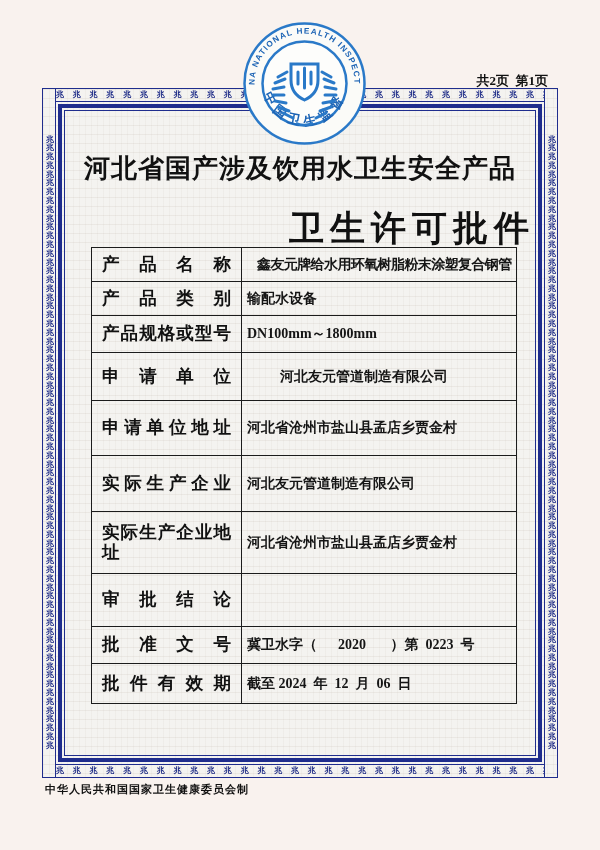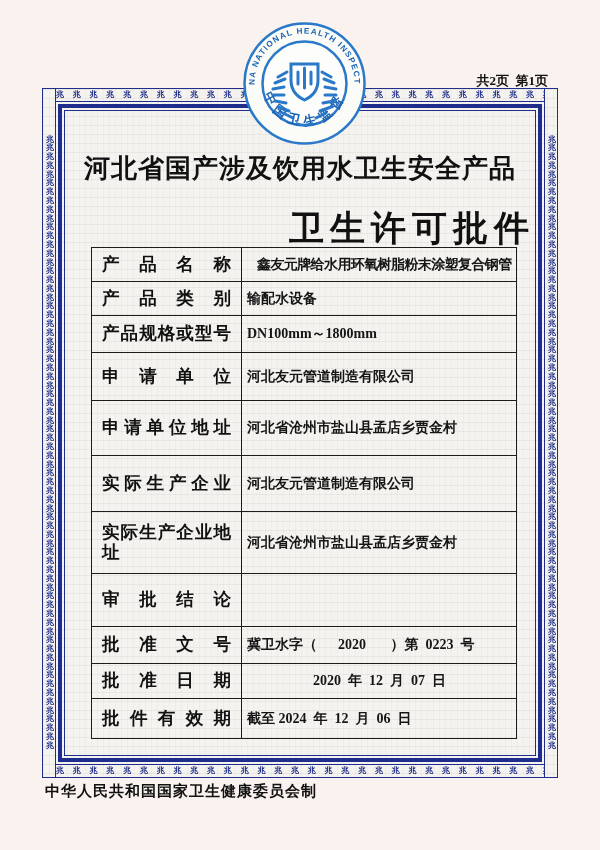--- a/index.html
+++ b/index.html
@@ -72,21 +72,21 @@
     font-size:14px;font-weight:bold;color:#151515;line-height:1.25;
   }
   .v-tight{font-size:14px;letter-spacing:-0.6px;}
   .v-conclusion{font-size:14.5px;}
   .v-conclusion .para{text-indent:2em;line-height:1.5;}
   .v-pre{white-space:pre;}
   .v-center{justify-content:center;}
   
   .footer-line{
     position:absolute;left:45px;top:782px;
-    font-size:15px;font-weight:bold;letter-spacing:1px;color:#111;
+    font-size:11px;font-weight:bold;letter-spacing:1px;color:#111;
   }
   
   .seal{position:absolute;left:241px;top:20px;width:127px;height:127px;}
 </style>
 </head>
 <body>
 
 <div class="page-info">共2页  第1页</div>
 
 <div class="cert-outer">
@@ -113,21 +113,21 @@
               <span class="jl">产品类别</span>
             </div>
             <div class="vcell ">输配水设备</div>
           </div>
           <div class="trow" style="height: 37px;">
             <div class="lcell">
               <span class="jl">产品规格或型号</span>
             </div>
             <div class="vcell ">DN100mm～1800mm</div>
           </div>
-          <div class="trow" style="height: 48px;">
+          <div class="trow" style="height: 48px; gap: 33px;">
             <div class="lcell">
               <span class="jl">申请单位</span>
             </div>
             <div class="vcell ">河北友元管道制造有限公司</div>
           </div>
           <div class="trow" style="height: 55px;">
             <div class="lcell">
               <span class="jl">申请单位地址</span>
             </div>
             <div class="vcell ">河北省沧州市盐山县孟店乡贾金村</div>
@@ -147,26 +147,20 @@
           <div class="trow" style="height: 53px;">
             <div class="lcell">
               <span class="jl">审批结论</span>
             </div>
           </div>
           <div class="trow" style="height: 37px; justify-content: center;">
             <div class="lcell">
               <span class="jl">批准文号</span>
             </div>
             <div class="vcell v-pre">冀卫水字（      2020       ）第  0223  号</div>
-          </div>
-          <div class="trow" style="height: 35px;">
-            <div class="lcell">
-              <span class="jl">批准日期</span>
-            </div>
-            <div class="vcell v-pre v-center">2020  年  12  月  07  日</div>
           </div>
           <div class="trow" style="height: 39px;">
             <div class="lcell">
               <span class="jl">批件有效期</span>
             </div>
             <div class="vcell v-pre">截至 2024  年  12  月  06  日</div>
           </div>
         </div>
 
     </div>

